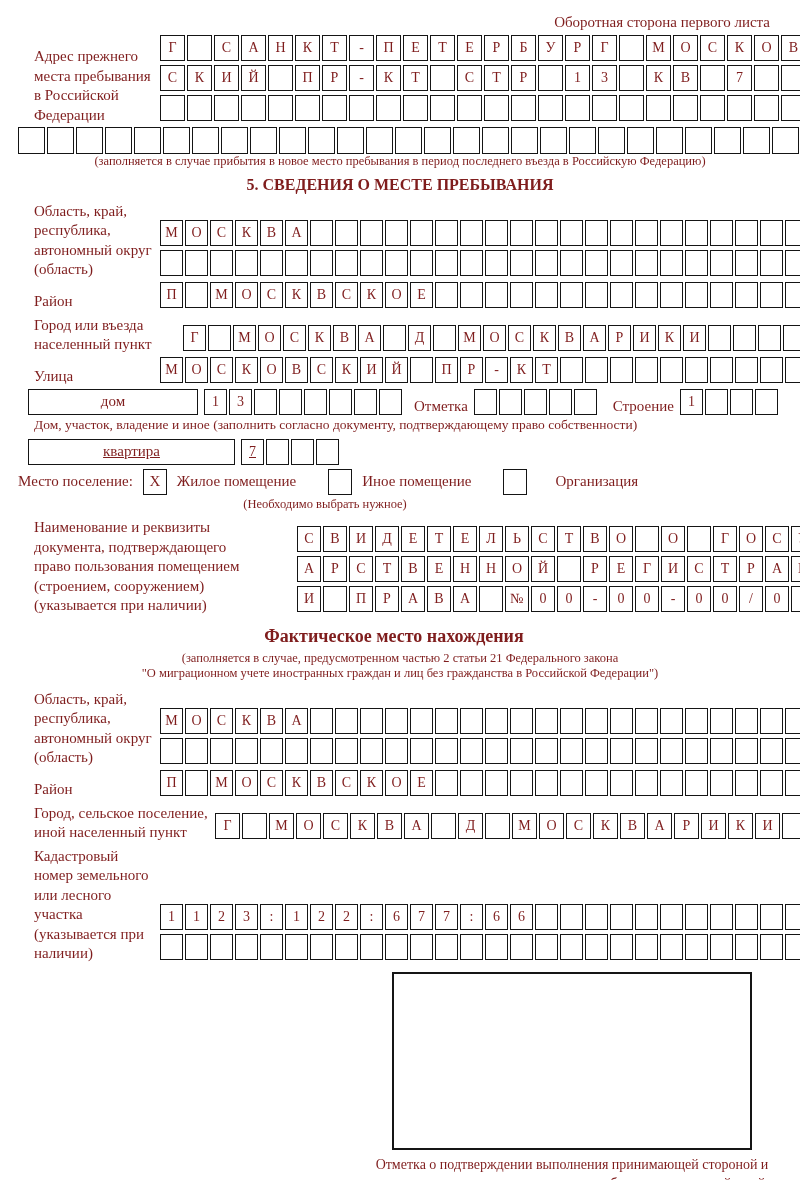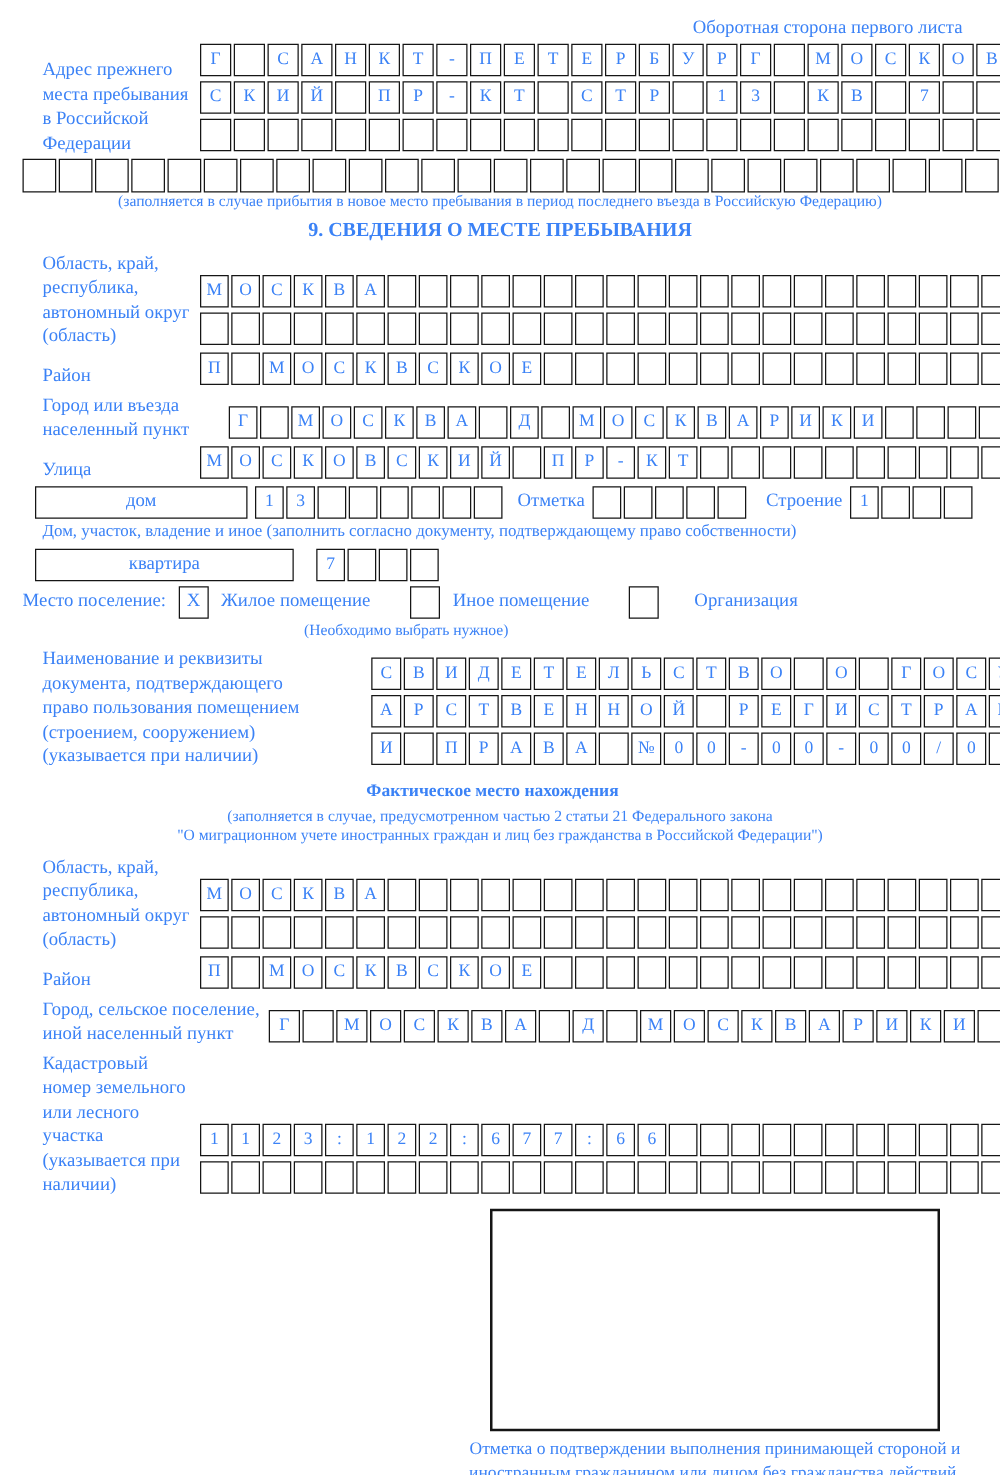--- a/index.html
+++ b/index.html
@@ -1,17 +1,17 @@
 <!DOCTYPE html>
 <html><head>
 <meta charset="utf-8">
 <style>
   html,body{margin:0;padding:0;background:#fff;}
   .page{
-    width:800px;height:1180px;box-sizing:border-box;background:#fff;color:#3b82f6;
+    width:800px;height:1180px;box-sizing:border-box;background:#fff;color:#7f1d1d;
     font-family:"Liberation Serif","DejaVu Serif",serif;overflow:hidden;position:relative;
   }
   .hdr{text-align:right;padding:14px 30px 4px 0;font-size:15px;}
   .frow{display:flex;align-items:flex-end;margin:0 18px 2px 18px;}
   .lbl{font-size:15px;line-height:1.3;padding:2px 4px 0 16px;box-sizing:border-box;}
   .f140{flex:0 0 142px;}
   .f165{flex:0 0 165px;}
   .f195{flex:0 0 197px;}
   .f230{flex:0 0 232px;}
   .rows{display:flex;flex-direction:column;}
@@ -20,21 +20,21 @@
     flex:0 0 21px;width:21px;height:24px;border:1.6px solid #151515;box-sizing:content-box;
     display:flex;align-items:center;justify-content:center;font-size:14px;background:#fff;
   }
   .c23 .cell{flex-basis:23px;width:23px;}
   .c25 .cell{flex-basis:25px;width:25px;height:25px;}
   .c22 .cell{flex-basis:22px;width:22px;}
   .fullrow{margin:2px 18px 0 18px;}
   .note{font-size:12.5px;line-height:1.25;}
   .center{text-align:center;}
   .sect-title{text-align:center;font-weight:bold;font-size:16px;margin:6px 0 6px 0;}
-  .sub-title{text-align:center;font-weight:bold;font-size:14px;margin:10px 12px 4px 0;}
+  .sub-title{text-align:center;font-weight:bold;font-size:18px;margin:10px 12px 4px 0;}
   .named-box{
     border:1.6px solid #151515;height:24px;display:flex;align-items:center;justify-content:center;
     font-size:15px;box-sizing:content-box;background:#fff;
   }
   .caption{font-size:13.5px;margin:0 18px 5px 34px;line-height:1.25;}
   .cb{
     flex:0 0 22px;width:22px;height:24px;border:1.6px solid #151515;display:flex;align-items:center;
     justify-content:center;font-size:15px;box-sizing:content-box;background:#fff;
   }
   .stayrow{display:flex;align-items:center;margin:4px 18px 2px 18px;font-size:15px;gap:10px;}
@@ -158,21 +158,21 @@
       <span class="cell"></span>
       <span class="cell"></span>
       <span class="cell"></span>
       <span class="cell"></span>
       <span class="cell"></span>
       <span class="cell"></span>
       <span class="cell"></span>
     </div>
   <div class="note center">(заполняется в случае прибытия в новое место пребывания в период последнего въезда в Российскую Федерацию)</div>
 
-  <div class="sect-title">9. СВЕДЕНИЯ О МЕСТЕ ПРЕБЫВАНИЯ</div>
+  <div class="sect-title">5. СВЕДЕНИЯ О МЕСТЕ ПРЕБЫВАНИЯ</div>
 
   <div class="frow">
     <div class="lbl f140">Область, край, республика, автономный округ (область)</div>
     <div class="rows">
       <div class="cells">
           <span class="cell">М</span>
           <span class="cell">О</span>
           <span class="cell">С</span>
           <span class="cell">К</span>
           <span class="cell">В</span>
@@ -317,21 +317,21 @@
         <span class="cell"></span>
         <span class="cell"></span>
         <span class="cell"></span>
         <span class="cell"></span>
         <span class="cell"></span>
         <span class="cell"></span>
         <span class="cell"></span>
       </div>
   </div>
 
-  <div class="frow" style="align-items:center;gap:6px;">
+  <div class="frow" style="gap:6px;">
     <div class="named-box" style="width:168px;margin-left:10px;">дом</div>
     <div class="cells" style="margin-bottom:0;">
         <span class="cell">1</span>
         <span class="cell">3</span>
         <span class="cell"></span>
         <span class="cell"></span>
         <span class="cell"></span>
         <span class="cell"></span>
         <span class="cell"></span>
         <span class="cell"></span>
@@ -347,21 +347,21 @@
     <span style="font-size:15px;margin-left:10px;">Строение</span>
     <div class="cells" style="margin-bottom:0;">
         <span class="cell">1</span>
         <span class="cell"></span>
         <span class="cell"></span>
         <span class="cell"></span>
       </div>
   </div>
   <div class="caption">Дом, участок, владение и иное (заполнить согласно документу, подтверждающему право собственности)</div>
 
-  <div class="frow" style="align-items:flex-end;gap:18px;">
+  <div class="frow" style="align-items:flex-end;gap:6px;text-decoration:underline;">
     <div class="named-box" style="width:205px;margin-left:10px;">квартира</div>
     <div class="cells" style="margin-bottom:0;">
         <span class="cell">7</span>
         <span class="cell"></span>
         <span class="cell"></span>
         <span class="cell"></span>
       </div>
   </div>
 
   <div class="stayrow">

